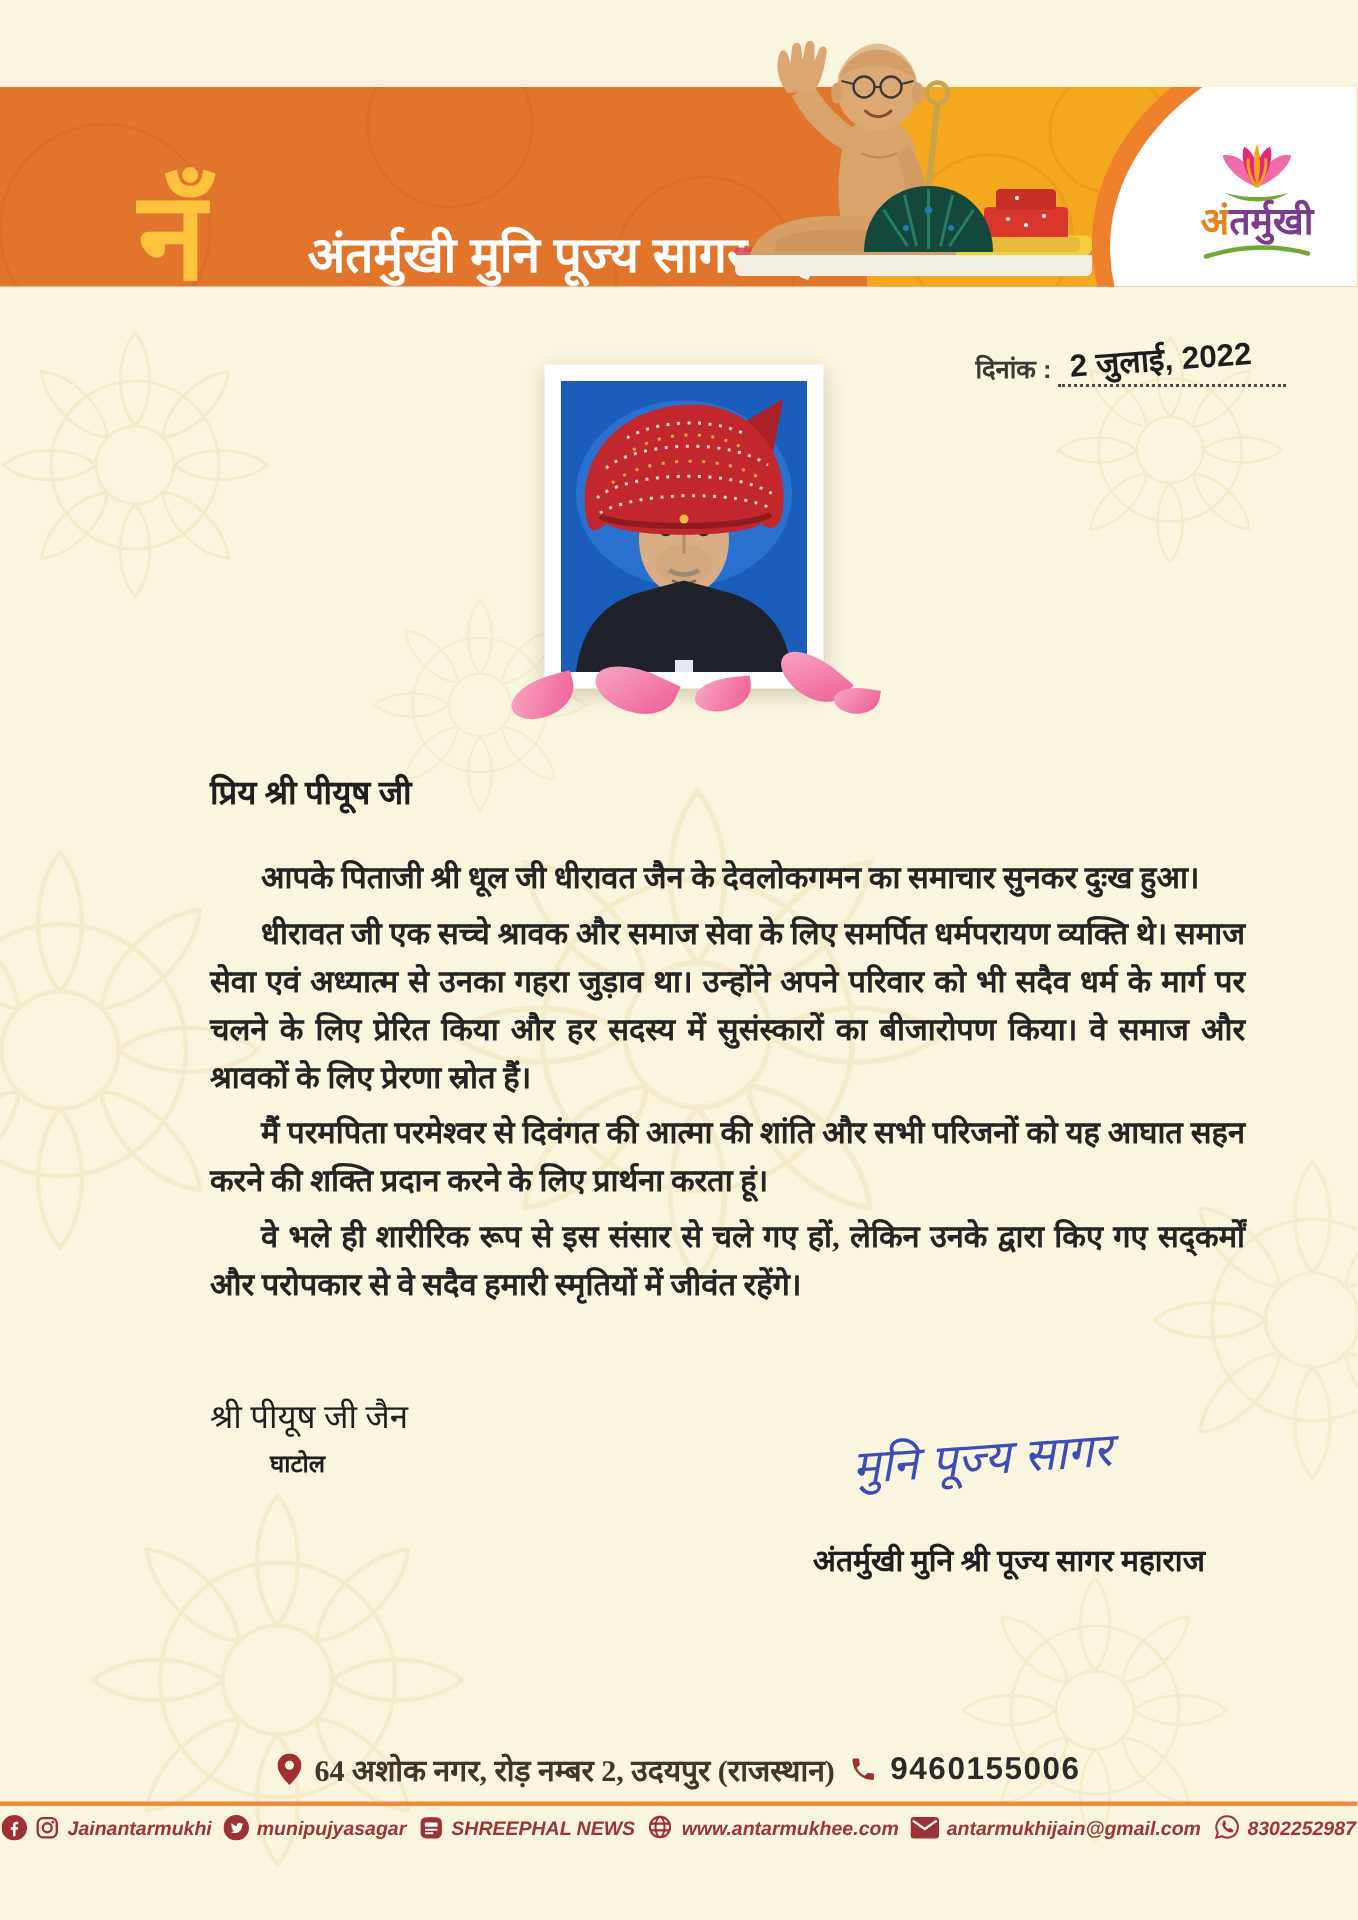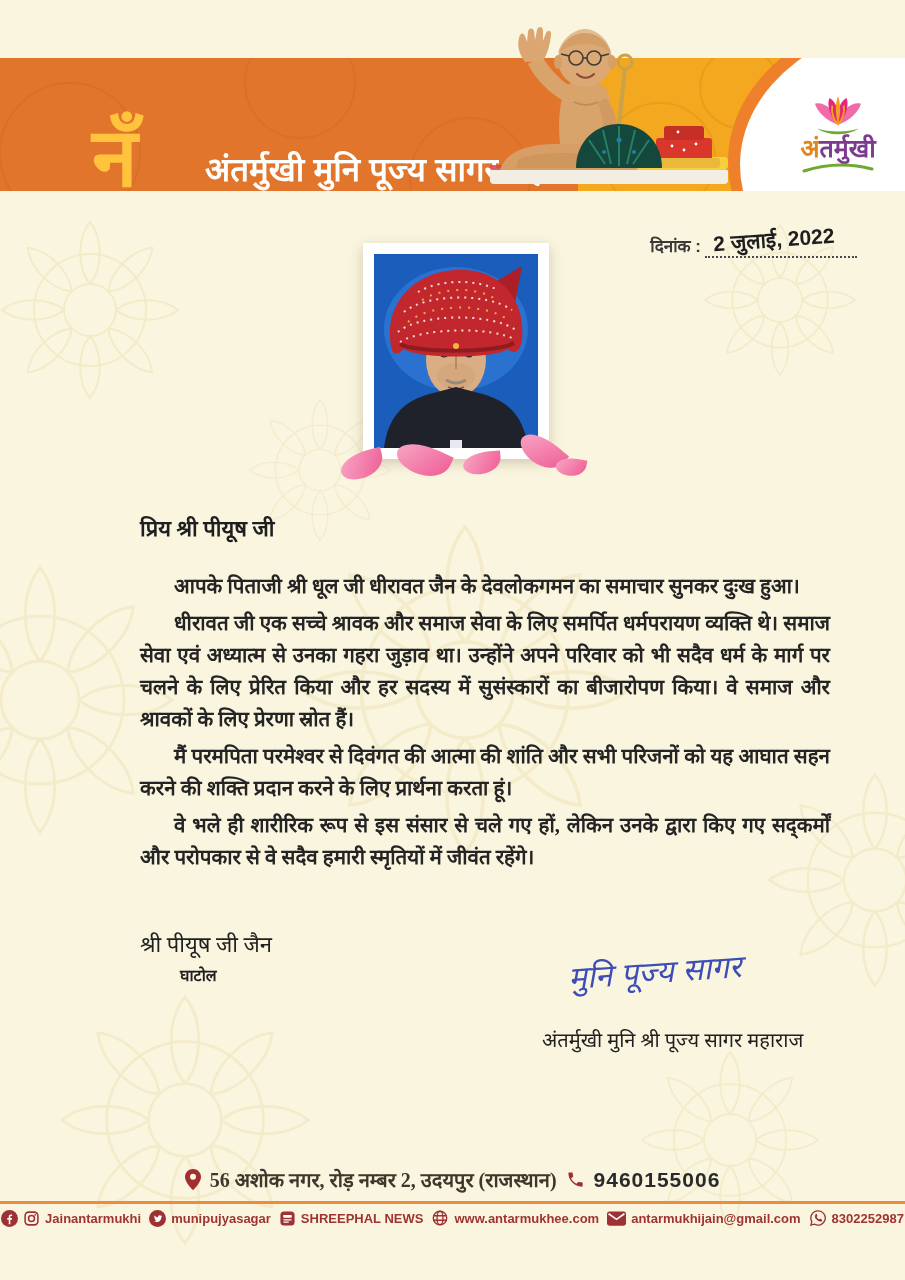--- a/index.html
+++ b/index.html
@@ -42,28 +42,28 @@
   .petal { position:absolute; z-index:3; background:linear-gradient(120deg,#F9A8C6,#EE5B93); border-radius:75% 0 60% 45% / 60% 0 75% 45%; }
 
   
   .salutation { position:absolute; left:140px; top:512px; font-size:22px; font-weight:700; color:#1F1F1F; z-index:3; font-family:"Liberation Serif","DejaVu Serif",serif; }
   .letter-body { position:absolute; left:140px; top:570px; width:690px; z-index:3; font-family:"Liberation Serif","DejaVu Serif",serif; }
   .letter-body p { font-size:20.5px; line-height:32px; font-weight:600; color:#242424; text-align:justify; text-indent:34px; margin-bottom:5px; }
 
   .sign-name  { position:absolute; left:140px; top:928px; font-size:22px; font-weight:400; color:#1F1F1F; z-index:3; font-family:"Liberation Serif","DejaVu Serif",serif; }
   .sign-place { position:absolute; left:140px; top:964px; font-size:16px; font-weight:700; color:#1F1F1F; z-index:3; font-family:"Liberation Serif","DejaVu Serif",serif;margin-left:40px; }
   .sign-hand  { position:absolute; left:568px; top:950px; font-size:31px; color:#3D4DB7; transform:rotate(-4deg); z-index:3; font-style:italic; white-space:nowrap; }
-  .sign-print { position:absolute; left:542px; top:1026px; font-size:20px; font-weight:400; color:#1F1F1F; z-index:3; white-space:nowrap; font-family:"Liberation Serif","DejaVu Serif",serif; }
+  .sign-print { position:absolute; left:542px; top:1026px; font-size:20px; font-weight:700; color:#1F1F1F; z-index:3; white-space:nowrap; font-family:"Liberation Serif","DejaVu Serif",serif; }
 
   
   .address-row { position:absolute; left:0; top:1166px; width:905px; display:flex; align-items:center; justify-content:center; gap:9px; z-index:3; }
   .address-text { font-size:20px; font-weight:600; color:#40362B; white-space:nowrap; font-family:"Liberation Serif","DejaVu Serif",serif; }
   .phone-text { font-size:21px; font-weight:700; color:#2A2A2A; letter-spacing:1px; white-space:nowrap; }
   .footer-rule { position:absolute; left:0; top:1201px; width:905px; height:3px; background:#EC8C3F; z-index:3; }
-  .social-row { position:absolute; left:0; top:1209px; width:905px; display:flex; align-items:center; justify-content:center; gap:8px; z-index:3; }
+  .social-row { position:absolute; left:0; top:1209px; width:905px; display:flex; align-items:center; justify-content:center; gap:8px; z-index:3;font-style:italic; }
   .social-item { display:flex; align-items:center; gap:5px; }
   .social-label { font-size:13px; font-weight:700; color:#A03432; white-space:nowrap; }
 </style>
 </head>
 <body>
 
 <svg id="bg-pattern" width="905" height="1280">
   <defs>
     <g id="mandala" fill="none" stroke="#EDE3B6" stroke-width="2">
       <circle r="56"></circle>
@@ -215,21 +215,21 @@
 <div class="sign-name">श्री पीयूष जी जैन</div>
 <div class="sign-place">घाटोल</div>
 <div class="sign-hand">मुनि पूज्य सागर</div>
 <div class="sign-print">अंतर्मुखी मुनि श्री पूज्य सागर महाराज</div>
 
 <div class="address-row">
   <svg width="16" height="21" viewBox="0 0 16 21">
     <path d="M8 0C3.6 0 0 3.5 0 7.9 0 13.8 8 21 8 21s8-7.2 8-13.1C16 3.5 12.4 0 8 0z" fill="#A12F2F"></path>
     <circle cx="8" cy="7.8" r="3" fill="#FAF5DF"></circle>
   </svg>
-  <span class="address-text">56 अशोक नगर, रोड़ नम्बर 2, उदयपुर (राजस्थान)</span>
+  <span class="address-text">64 अशोक नगर, रोड़ नम्बर 2, उदयपुर (राजस्थान)</span>
   <svg width="19" height="19" viewBox="0 0 24 24">
     <path d="M6.5 10.8c1.6 3 3.7 5.2 6.7 6.7l2.2-2.2c.3-.3.7-.4 1-.3 1.2.4 2.4.6 3.7.6.55 0 .9.4.9.9v3.6c0 .5-.4.9-.9.9C10.7 21 3 13.3 3 3.9c0-.5.4-.9.9-.9h3.7c.5 0 .9.35.9.9 0 1.3.2 2.5.6 3.7.1.3 0 .7-.3 1z" fill="#A12F2F"></path>
   </svg>
   <span class="phone-text">9460155006</span>
 </div>
 
 <div class="footer-rule"></div>
 
 <div class="social-row">
   <span class="social-item">

